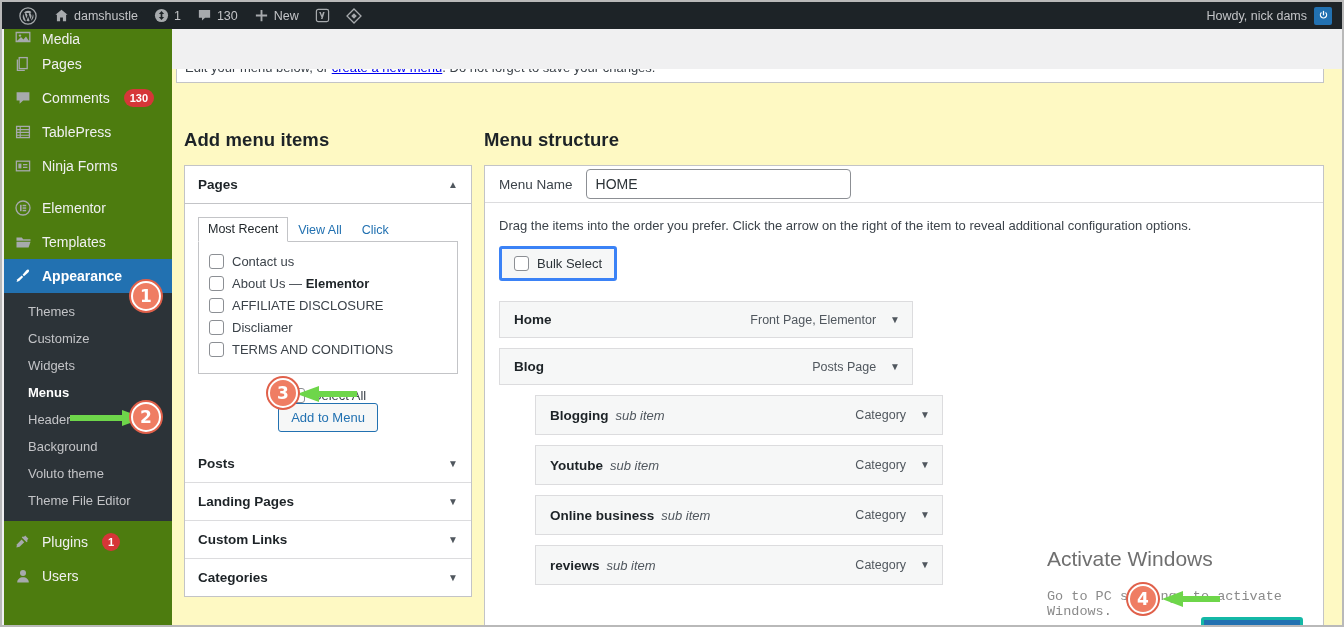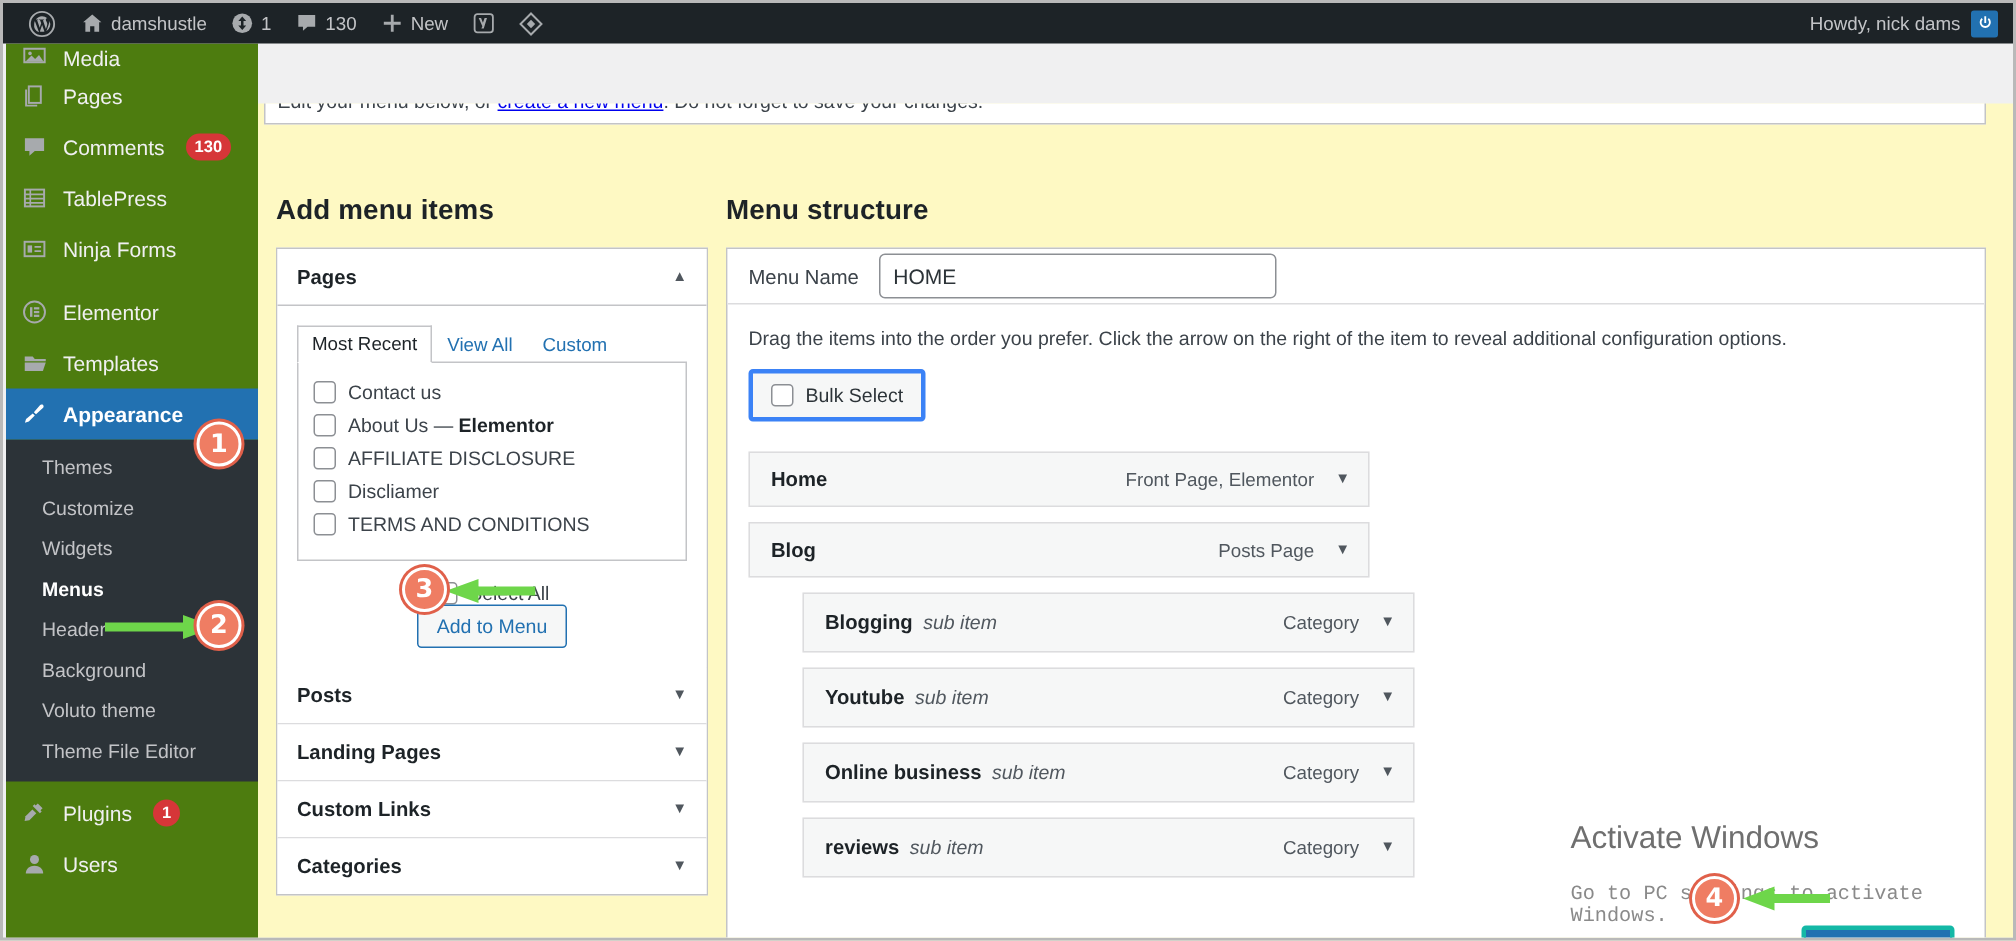--- a/index.html
+++ b/index.html
@@ -448,21 +448,21 @@
 
       <div class="accordion">
         <div class="acc-head">
           <span>Pages</span>
           <span class="caret">▲</span>
         </div>
         <div class="acc-body">
           <div class="tabs">
             <span class="tab active">Most Recent</span>
             <span class="tab">View All</span>
-            <span class="tab">Custom</span>
+            <span class="tab">Click</span>
           </div>
           <div class="tabpanel">
             <label class="cb-row">
               <span class="cbox"></span>
               <span>Contact us</span>
             </label>
             <label class="cb-row">
               <span class="cbox"></span>
               <span><span>About Us — </span><b>Elementor</b></span>
             </label>

